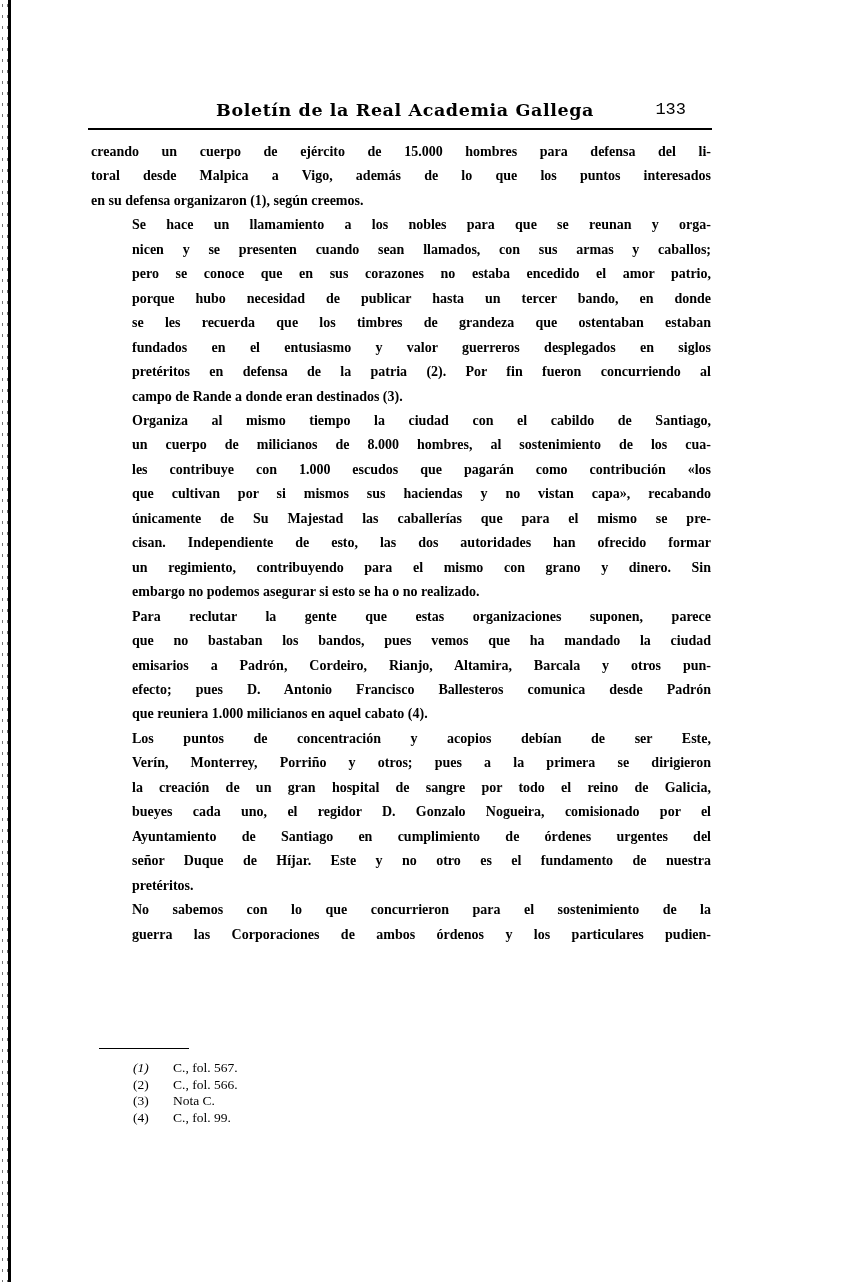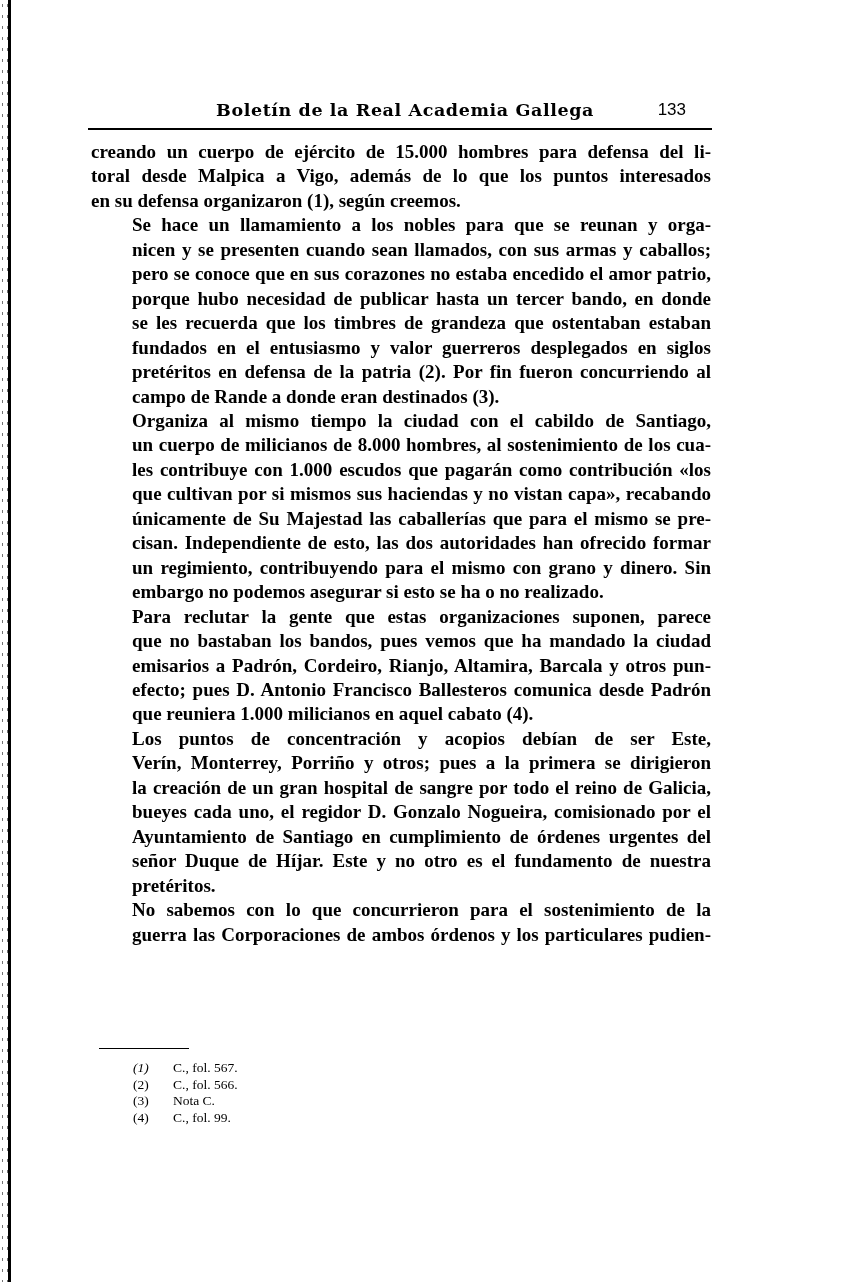--- a/index.html
+++ b/index.html
@@ -17,28 +17,28 @@
     }
     .header {
       position: absolute; left: 88px; top: 96px; width: 624px; height: 34px;
     }
     .running-title {
       position: absolute; left: 128px; top: 4px;
       font-family: "DejaVu Serif", serif; font-weight: bold; font-size: 17.5px; letter-spacing: 0.6px;
     }
     .page-number {
       position: absolute; right: 26px; top: 4px;
-      font-family: Liberation Sans, sans-serif; font-size: 17px;
+      font-family: Liberation Mono, monospace; font-size: 17px;
     }
     .header-rule {
       position: absolute; left: 0; top: 32px; width: 624px; height: 2px; background: #000;
     }
     .body-text {
       position: absolute; left: 91px; top: 140px; width: 620px;
-      font-family: "Liberation Serif", serif; font-size: 19px; line-height: 24.45px;
+      font-family: "Liberation Serif", serif; font-size: 14px; line-height: 24.45px;
       text-align: justify; font-weight: bold;
     }
     .body-text p { margin: 0; }
     .body-text p.indent { text-indent: 41px; }
     .line { display: block; text-align: justify; text-align-last: justify; white-space: nowrap; }
     .line.last { text-align-last: left; }
     .fn-rule {
       position: absolute; left: 99px; top: 1048px; width: 90px; height: 1px; background: #000;
     }
     .footnotes {

